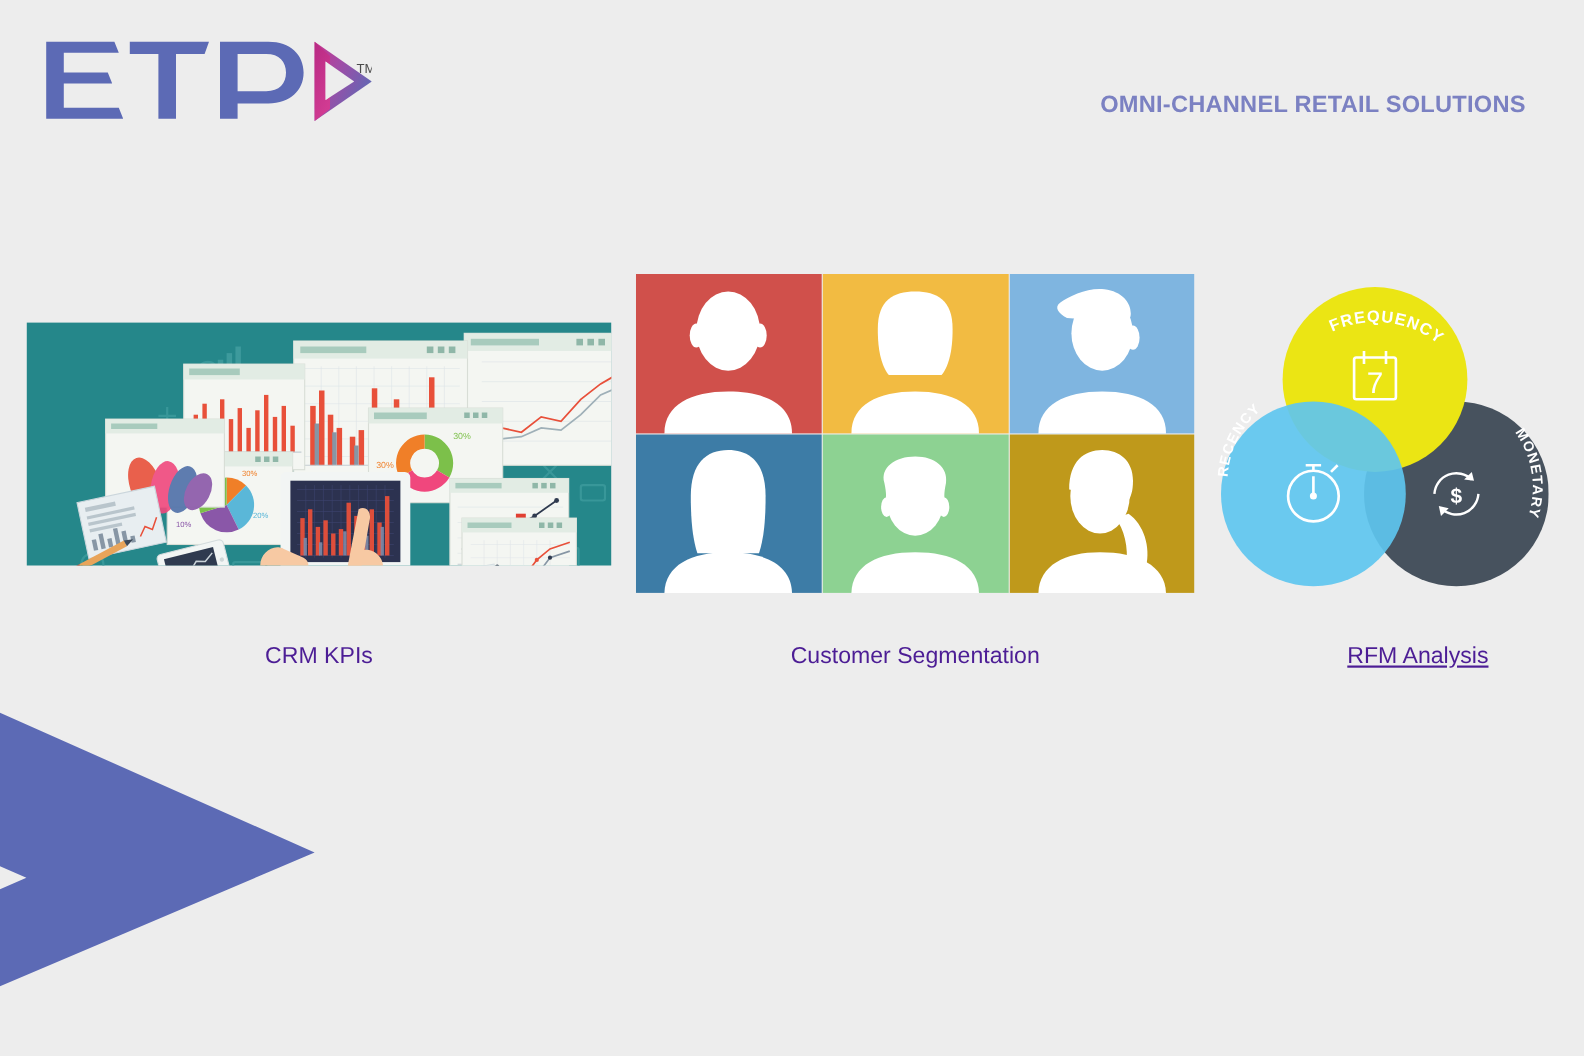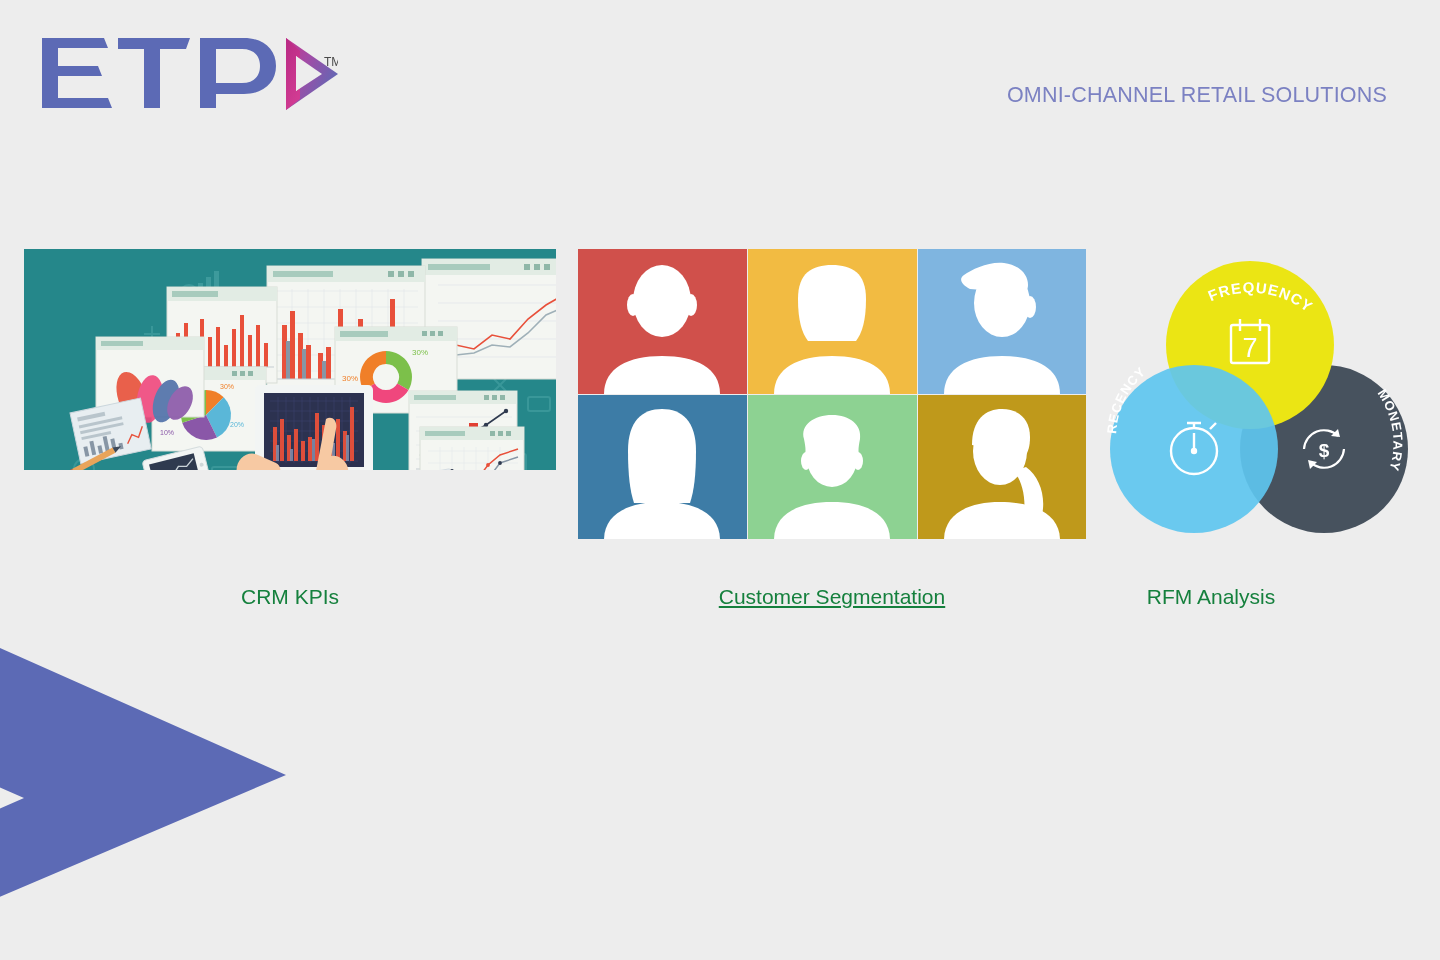--- a/index.html
+++ b/index.html
@@ -27,21 +27,21 @@
     left: 38px;
     top: 36px;
     width: 300px;
     height: 76px;
   }
   .tagline {
     position: absolute;
     right: 53px;
     top: 83px;
     font-size: 21.5px;
-    font-weight: normal;
+    font-weight: bold;
     letter-spacing: 0.2px;
     color: #7b81c2;
     white-space: nowrap;
   }
 
   
   .corner-arrow {
     position: absolute;
     left: -36px;
     top: 612px;
@@ -55,41 +55,41 @@
     left: 0;
     top: 249px;
     width: 1440px;
     height: 300px;
   }
   .card {
     position: absolute;
     top: 0;
     overflow: hidden;
   }
-  .card-crm   { left: 24px;   width: 532px; height: 221px; }
+  .card-crm   { left: 24px;   width: 532px; height: 221px; margin-top: 44px; }
   .card-seg   { left: 578px;  width: 508px; height: 290px; }
   .card-rfm   { left: 1098px; width: 310px; height: 300px; }
 
   .captions {
     position: absolute;
     top: 585px;
     left: 0;
     width: 1440px;
     height: 36px;
   }
   .caption {
     position: absolute;
     text-align: center;
     font-size: 21px;
-    color: #15803d;
+    color: #4c1d95;
     white-space: nowrap;
   }
   .cap-crm { left: 24px;   width: 532px; }
-  .cap-seg { left: 578px;  width: 508px; text-decoration: underline; }
-  .cap-rfm { left: 1066px; width: 290px; }
+  .cap-seg { left: 578px;  width: 508px; }
+  .cap-rfm { left: 1144px; width: 290px; text-decoration: underline; }
 
   
   .anniv-logo {
     position: absolute;
     left: 1242px;
     top: 742px;
     width: 150px;
     height: 105px;
   }
 

